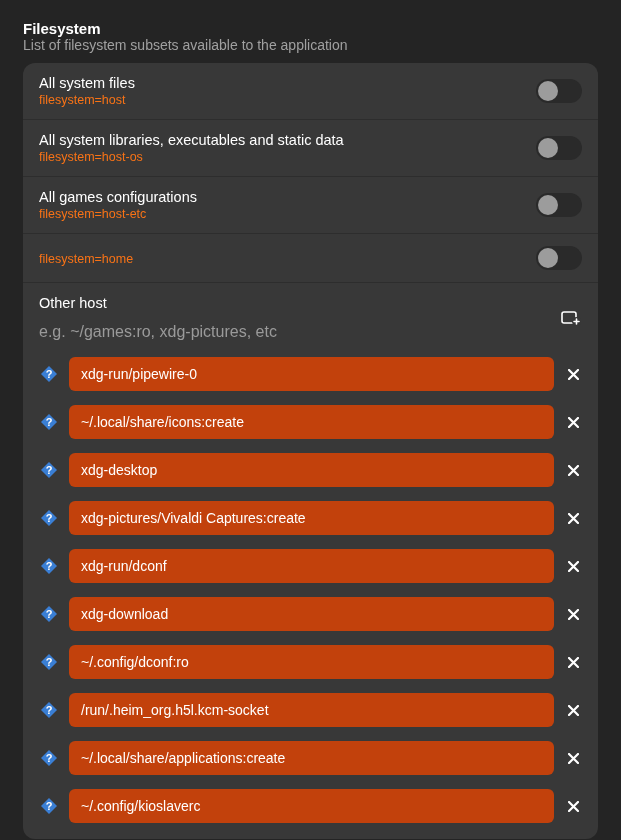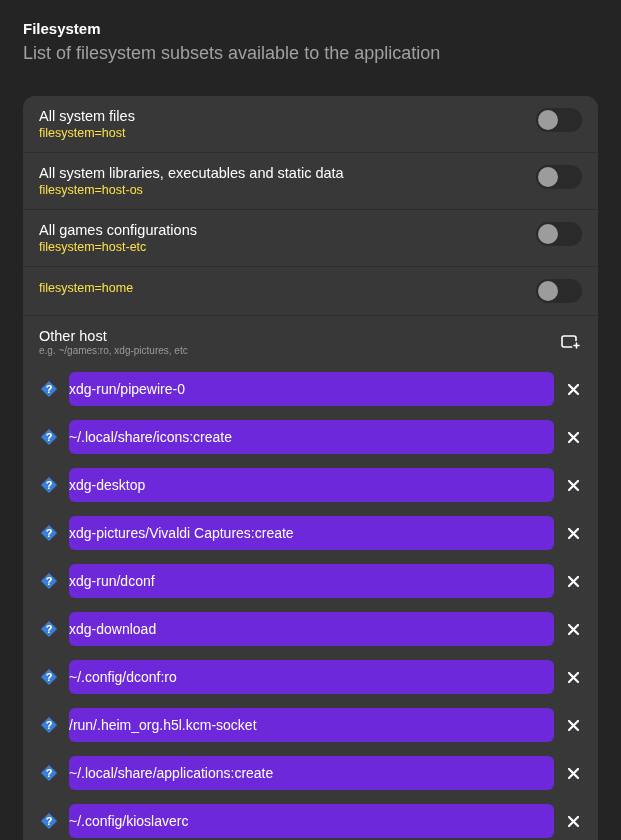--- a/index.html
+++ b/index.html
@@ -7,47 +7,46 @@
     background: #242424;
     font-family: -apple-system, BlinkMacSystemFont, "Segoe UI", sans-serif;
     color: #ffffff;
     width: 621px;
     height: 840px;
     padding: 20px 23px;
   }
   .section-title {
     font-size: 15px;
     font-weight: 700;
-    margin-bottom: 6px;
   }
   .section-desc {
-    font-size: 18px;
+    font-size: 14px;
     color: #a0a0a0;
-    margin-bottom: 32px;
+    margin-bottom: 10px;
   }
   .panel {
     background: #383838;
     border-radius: 12px;
     overflow: hidden;
   }
   .row {
     display: flex;
-    align-items: flex-start;
+    align-items: center;
     padding: 12px 16px;
     border-bottom: 1px solid #2d2d2d;
   }
   .row:last-child { border-bottom: none; }
   .row-text { flex: 1; }
   .row-title {
     font-size: 14.5px;
     color: #ffffff;
   }
   .row-sub {
     font-size: 12.5px;
-    color: #fde047;
+    color: #f97316;
     margin-top: 2px;
   }
   .toggle {
     width: 46px;
     height: 24px;
     background: #2a2a2a;
     border-radius: 12px;
     position: relative;
     cursor: pointer;
   }
@@ -67,23 +66,23 @@
     display: flex;
     align-items: center;
     margin-bottom: 16px;
   }
   .other-header-text { flex: 1; }
   .other-title {
     font-size: 14.5px;
     color: #ffffff;
   }
   .other-sub {
-    font-size: 10px;
+    font-size: 16px;
     color: #9a9a9a;
-    margin-top: 1px;
+    margin-top: 12px;
   }
   .add-btn {
     width: 22px;
     height: 22px;
     display: flex;
     align-items: center;
     justify-content: center;
     cursor: pointer;
   }
   .add-btn svg { display: block; }
@@ -98,24 +97,24 @@
     width: 20px;
     height: 20px;
     flex-shrink: 0;
     display: flex;
     align-items: center;
     justify-content: center;
   }
   .help-icon svg { display: block; }
   .file-input {
     flex: 1;
-    background: #6d28d9;
+    background: #c2410c;
     border: none;
     border-radius: 6px;
-    padding: 9px 0;
+    padding: 9px 12px;
     font-size: 14px;
     color: #ffffff;
     font-family: inherit;
     outline: none;
   }
   .remove-btn {
     width: 18px;
     height: 18px;
     display: flex;
     align-items: center;

